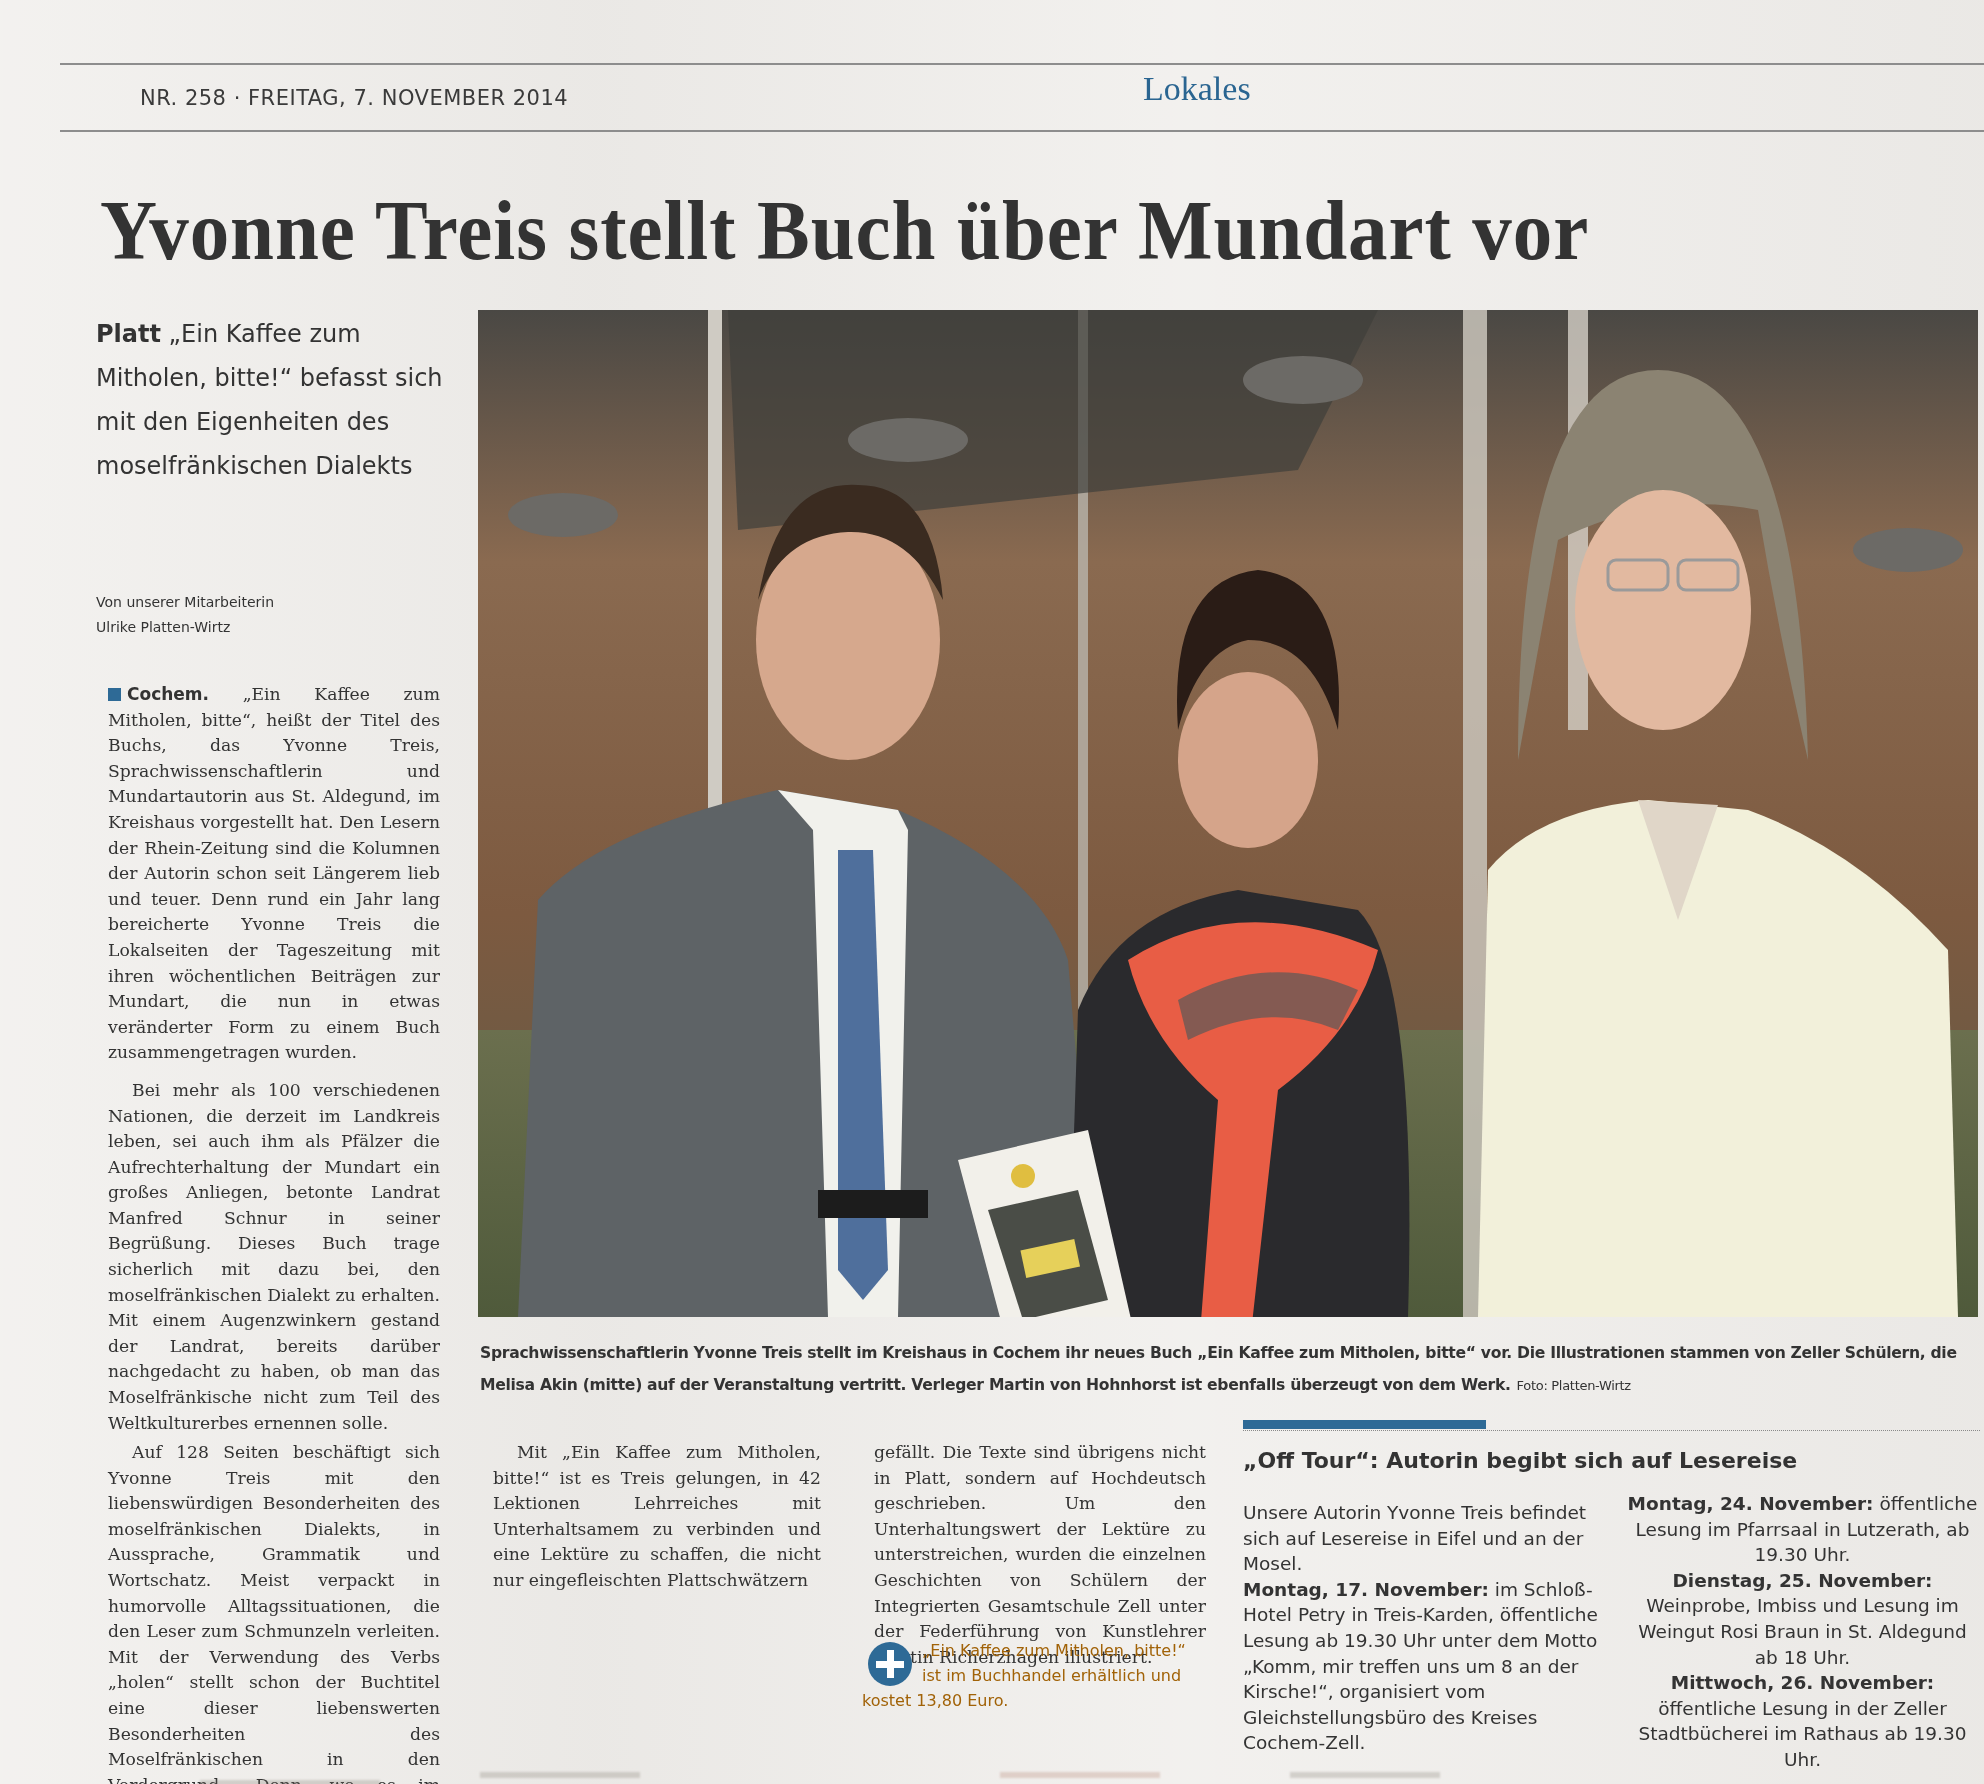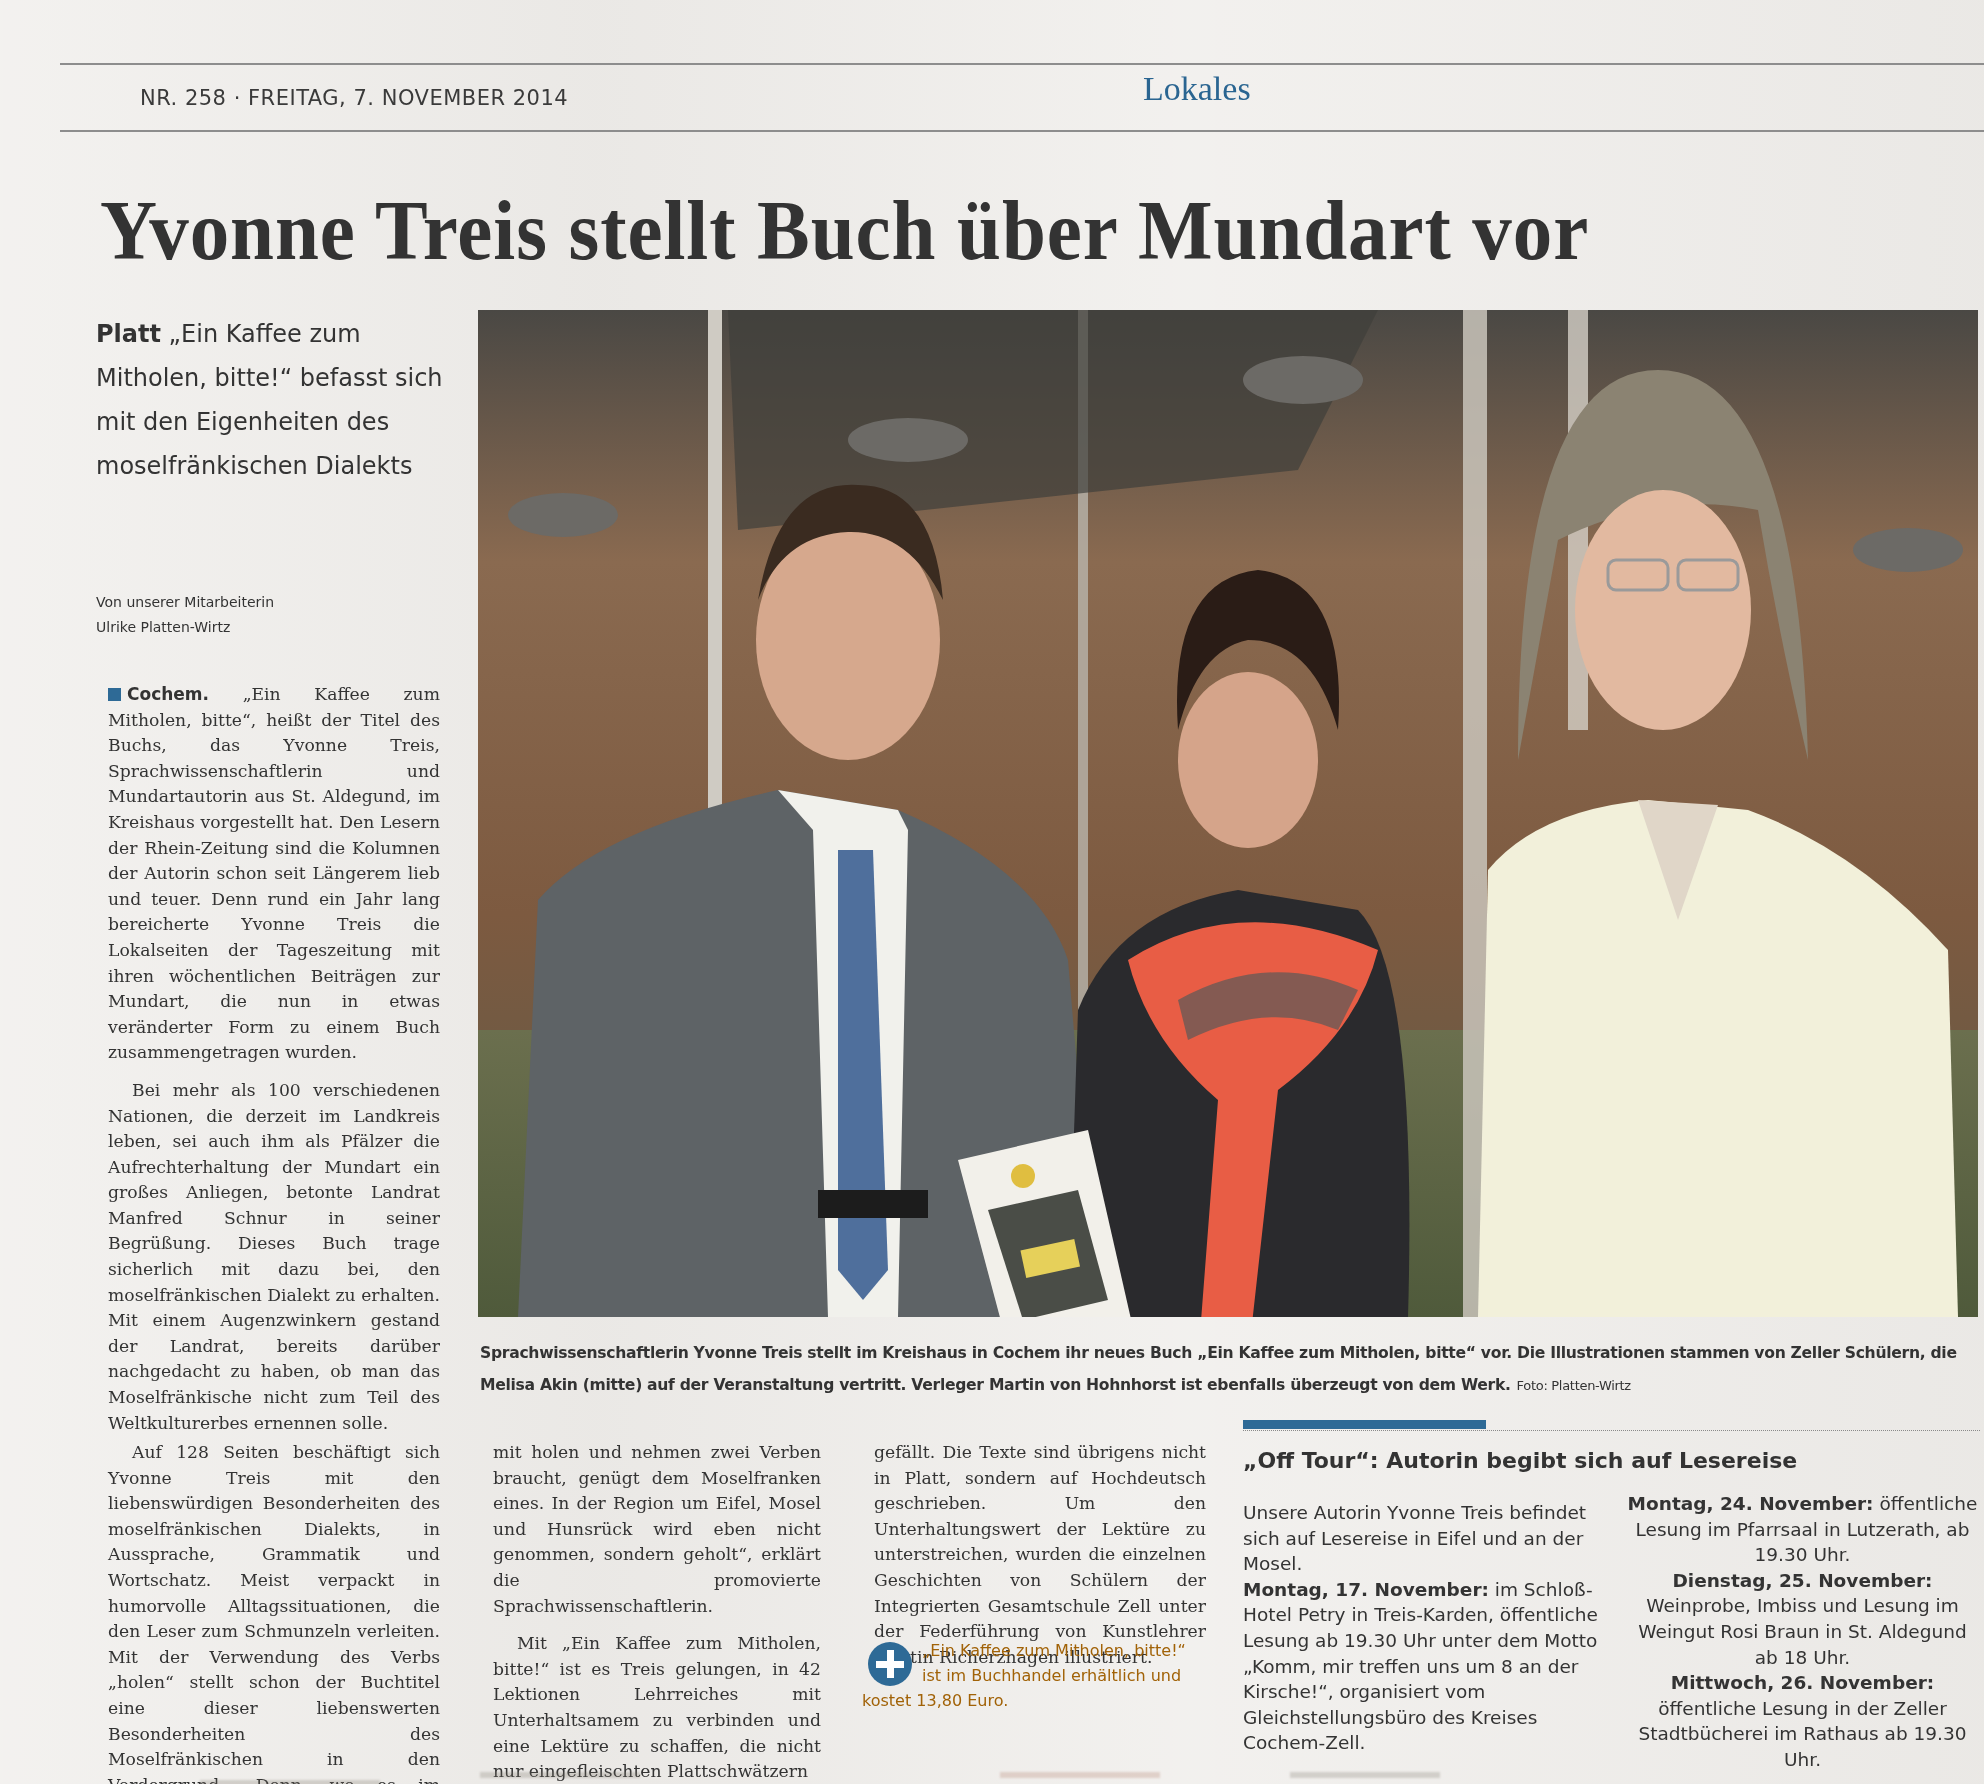--- a/index.html
+++ b/index.html
@@ -110,21 +110,20 @@
 <div class="col" id="col1a">
   <p class="first"><span class="bullet-square"></span><span class="cityline">Cochem.</span> <span>„Ein Kaffee zum Mitholen, bitte“, heißt der Titel des Buchs, das Yvonne Treis, Sprachwissenschaftlerin und Mundartautorin aus St. Aldegund, im Kreishaus vorgestellt hat. Den Lesern der Rhein-Zeitung sind die Kolumnen der Autorin schon seit Längerem lieb und teuer. Denn rund ein Jahr lang bereicherte Yvonne Treis die Lokalseiten der Tageszeitung mit ihren wöchentlichen Beiträgen zur Mundart, die nun in etwas veränderter Form zu einem Buch zusammengetragen wurden.</span></p>
   <p>Bei mehr als 100 verschiedenen Nationen, die derzeit im Landkreis leben, sei auch ihm als Pfälzer die Aufrechterhaltung der Mundart ein großes Anliegen, betonte Landrat Manfred Schnur in seiner Begrüßung. Dieses Buch trage sicherlich mit dazu bei, den moselfränkischen Dialekt zu erhalten. Mit einem Augenzwinkern gestand der Landrat, bereits darüber nachgedacht zu haben, ob man das Moselfränkische nicht zum Teil des Weltkulturerbes ernennen solle.</p>
 </div>
 
 <div class="col" id="col1b">
   <p>Auf 128 Seiten beschäftigt sich Yvonne Treis mit den liebenswürdigen Besonderheiten des moselfränkischen Dialekts, in Aussprache, Grammatik und Wortschatz. Meist verpackt in humorvolle Alltagssituationen, die den Leser zum Schmunzeln verleiten. Mit der Verwendung des Verbs „holen“ stellt schon der Buchtitel eine dieser liebenswerten Besonderheiten des Moselfränkischen in den Vordergrund. „Denn, wo es im Deutschen</p>
 </div>
 
 <div class="col" id="col2">
-  <p class="first">mit holen und nehmen zwei Verben braucht, genügt dem Moselfranken eines. In der Region um Eifel, Mosel und Hunsrück wird eben nicht genommen, sondern geholt“, erklärt die promovierte Sprachwissenschaftlerin.</p>
   <p>Mit „Ein Kaffee zum Mitholen, bitte!“ ist es Treis gelungen, in 42 Lektionen Lehrreiches mit Unterhaltsamem zu verbinden und eine Lektüre zu schaffen, die nicht nur eingefleischten Plattschwätzern</p>
 </div>
 
 <div class="col" id="col3">
   <p class="first">gefällt. Die Texte sind übrigens nicht in Platt, sondern auf Hochdeutsch geschrieben. Um den Unterhaltungswert der Lektüre zu unterstreichen, wurden die einzelnen Geschichten von Schülern der Integrierten Gesamtschule Zell unter der Federführung von Kunstlehrer Martin Richerzhagen illustriert.</p>
 </div>
 
 <div class="plus-note">
   <span class="plus-icon"></span>
   <span>„Ein Kaffee zum Mitholen, bitte!“ ist im Buchhandel erhältlich und kostet 13,80 Euro.</span>

